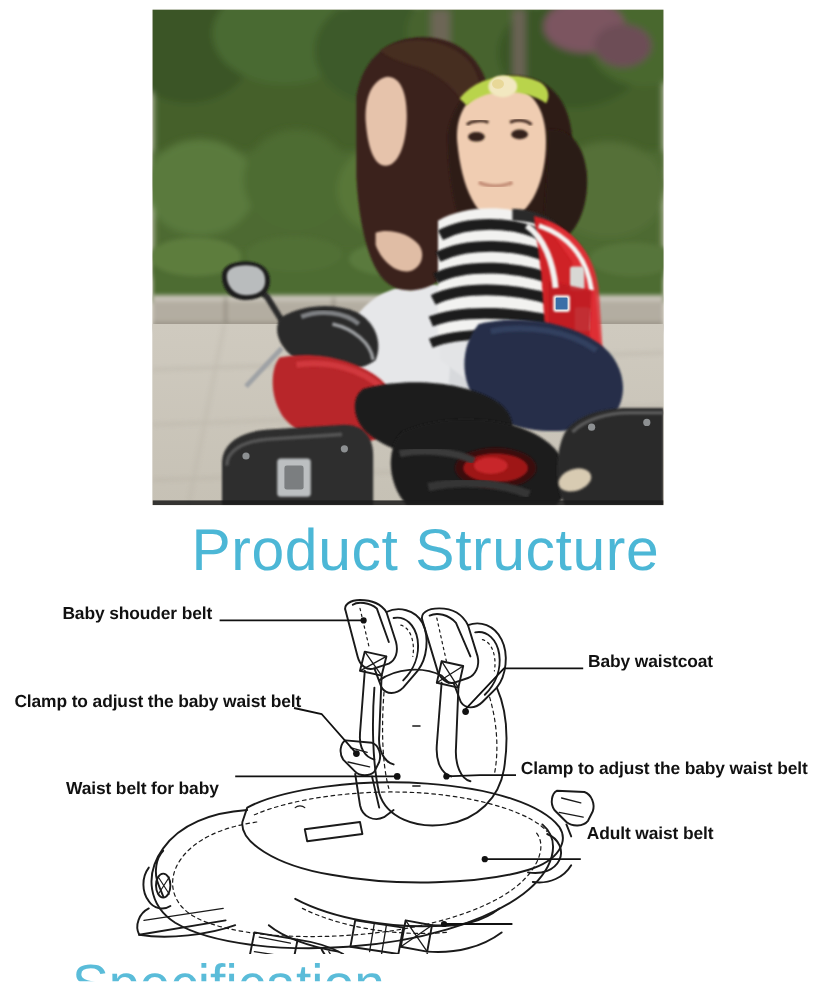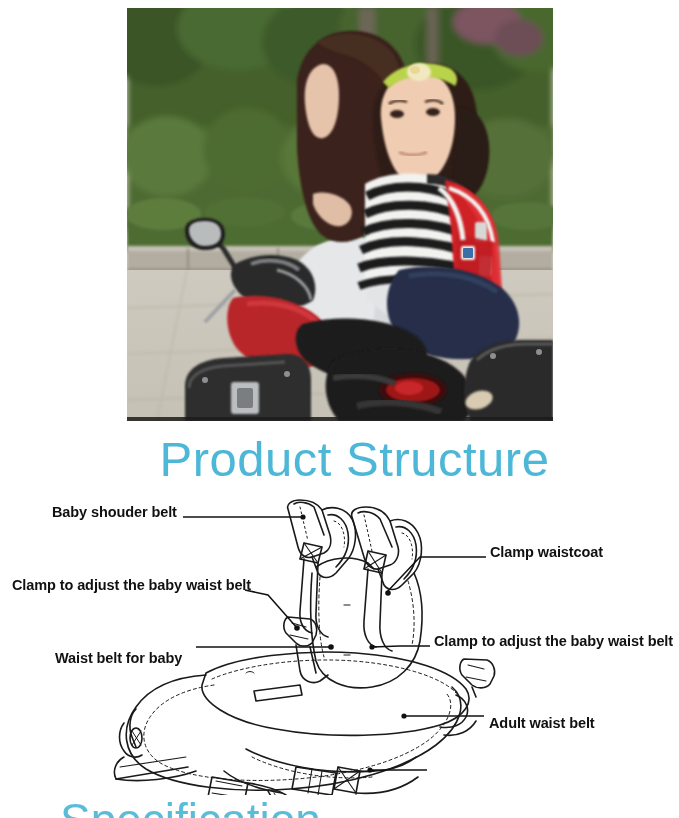--- a/index.html
+++ b/index.html
@@ -406,25 +406,25 @@
         <circle cx="370" cy="275" r="2.6"></circle>
       </g>
     </svg>
 
     <div class="dlabel" style="left:52px; top:9px;">Baby shouder belt</div>
 
     <div class="dlabel" style="left:12px; top:82px;">Clamp to adjust the baby waist belt</div>
 
     <div class="dlabel" style="left:55px; top:155px;">Waist belt for baby</div>
 
-    <div class="dlabel r" style="left:490px; top:49px;">Clamp waistcoat</div>
+    <div class="dlabel r" style="left:490px; top:49px;">Baby waistcoat</div>
 
     <div class="dlabel r" style="left:434px; top:138px;">Clamp to adjust the baby waist belt</div>
 
-    <div class="dlabel r" style="left:489px; top:220px;text-align:center;">Adult waist belt</div>
+    <div class="dlabel r" style="left:489px; top:192px;text-align:center;">Adult waist belt</div>
 
   </div>
 
   <div class="bottom-heading">
     <span>Specification</span>
   </div>
 
 </div>
 
 </body></html>

